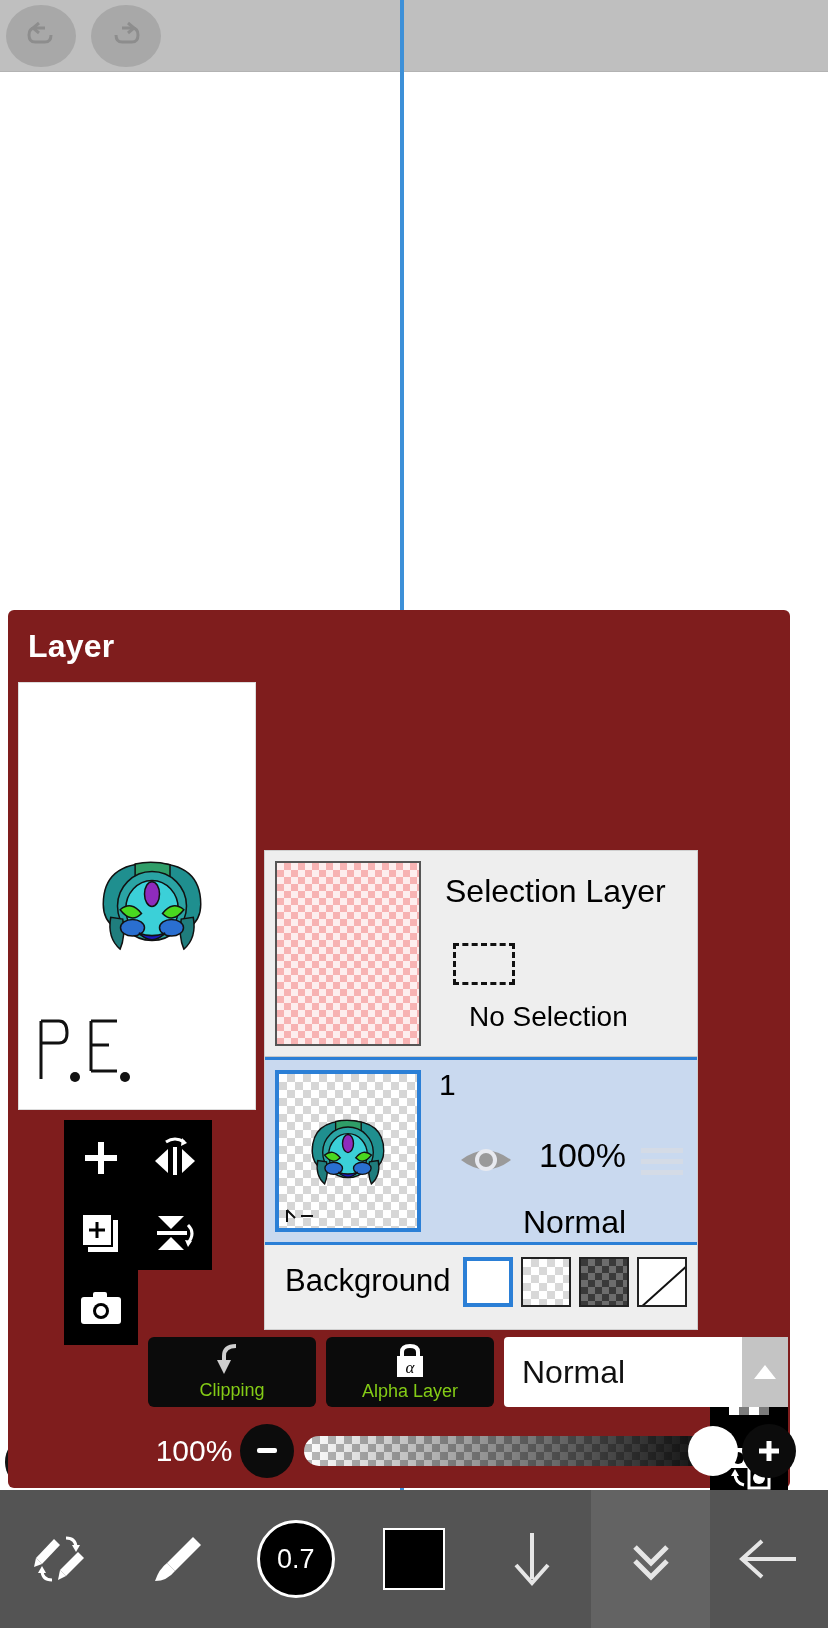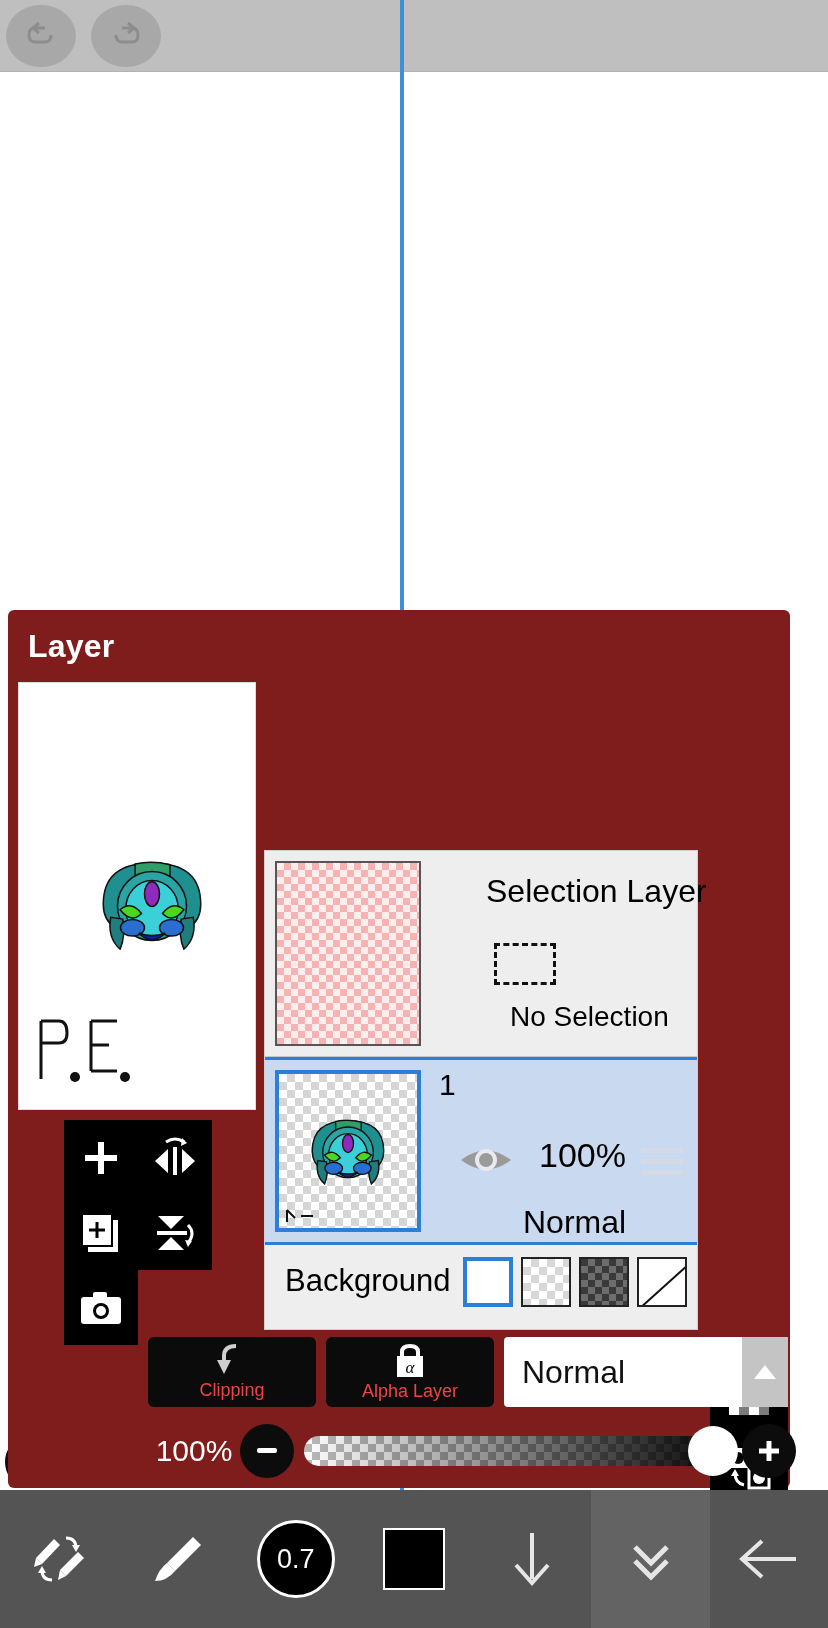--- a/index.html
+++ b/index.html
@@ -90,21 +90,21 @@
   
   #layer-list {
     position:absolute; left:256px; top:240px; width:434px; height:480px;
     background:#eeeeee; border:1px solid #cfcfcf;
     z-index:6;
   }
   .layer-row {
     position:relative; width:100%;
     display:flex; align-items:stretch;
   }
-  #row-selection { height:206px; background:#eeeeee; border-bottom:1px solid #c8c8c8;gap:41px; }
+  #row-selection { height:206px; background:#eeeeee; border-bottom:1px solid #c8c8c8; }
   #row-layer1 { height:188px; background:#c9d9ef; border:3px solid #2b7fd6; border-left:none; border-right:none;}
   #row-background { height:76px; background:#eeeeee; display:flex; align-items:center;text-align:center; }
 
   .thumb {
     width:146px; margin:10px; border:2px solid #555;
     flex:none;
   }
   #sel-thumb {
     background-image:
       linear-gradient(45deg, #f7b3b3 25%, transparent 25%, transparent 75%, #f7b3b3 75%),
@@ -208,21 +208,21 @@
   
   #opt-row {
     position:absolute; left:148px; top:1337px; width:640px; height:70px;
     z-index:8; display:flex; align-items:stretch; gap:10px;
   }
   .opt-btn {
     width:168px; background:#0b0b0b; border-radius:6px;
     display:flex; flex-direction:column; align-items:center; justify-content:center;
     gap:2px;
   }
-  .opt-btn .lbl { font-size:18px; color:#ef4444; }
+  .opt-btn .lbl { font-size:18px; color:#84cc16; }
   #blend-select {
     flex:1; background:#ffffff; border-radius:4px;
     display:flex; align-items:center; position:relative;
   }
   #blend-value { font-size:32px; color:#111; margin-left:18px; }
   #blend-arrow {
     position:absolute; right:0; top:0; bottom:0; width:46px;
     background:#c4c4c4; display:flex; align-items:center; justify-content:center;
   }
 

